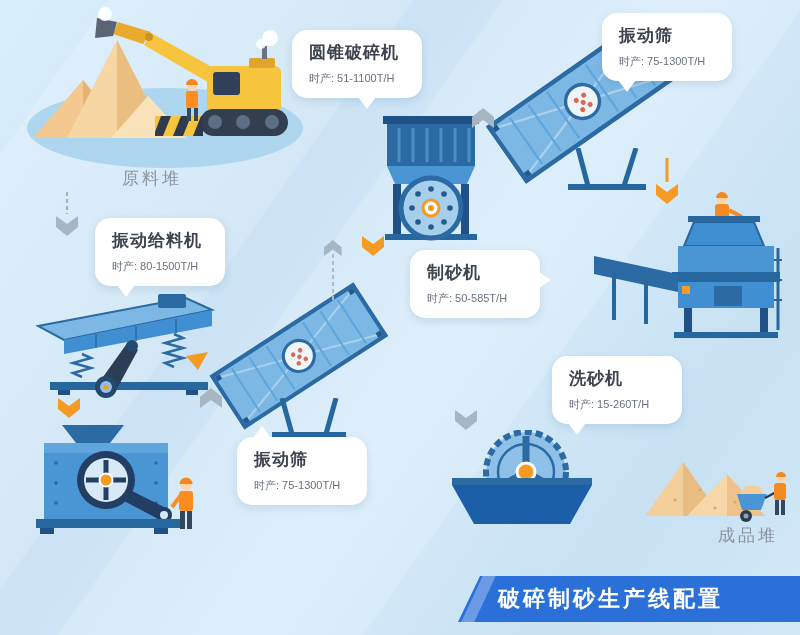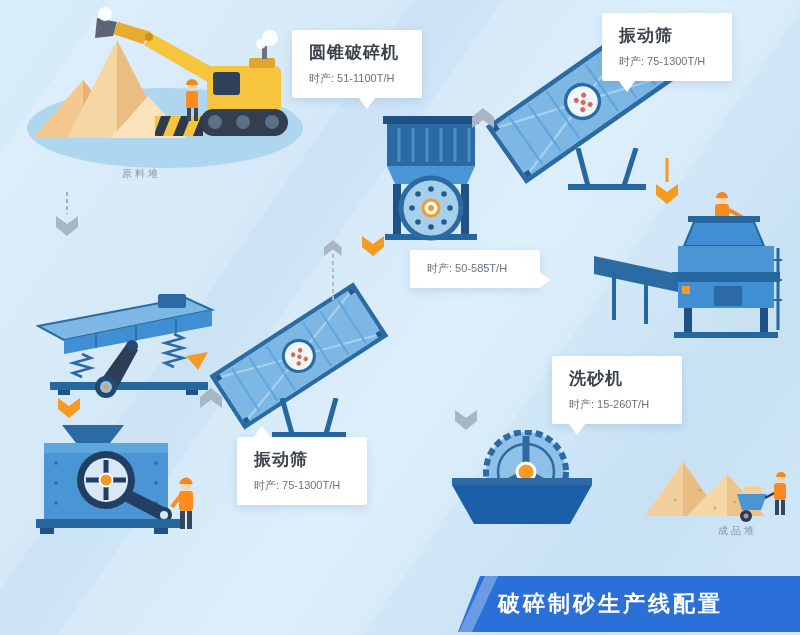--- a/index.html
+++ b/index.html
@@ -6,31 +6,31 @@
   html, body { margin: 0; padding: 0; background: #eef5fb; }
   .canvas {
     position: relative; width: 800px; height: 635px; overflow: hidden;
     font-family: "Liberation Sans", "DejaVu Sans", sans-serif;
     background: linear-gradient(125deg, #d9eefb 0%, #cbe3f5 35%, #d7ecfa 55%, #c7e1f3 80%, #d2e9f8 100%);
   }
   .band { position: absolute; width: 250px; height: 1200px; background: rgba(255,255,255,0.16);
           transform: rotate(35deg); pointer-events: none; z-index: 0; }
   .scene, .machine { position: absolute; z-index: 2; }
   .arrows { position: absolute; left: 0; top: 0; width: 800px; height: 635px; z-index: 4; pointer-events: none; }
-  .label-box { position: absolute; z-index: 6; background: #ffffff; border-radius: 2px;
+  .label-box { position: absolute; z-index: 6; background: #ffffff; border-radius: 15px;
                padding: 11px 17px 12px; box-shadow: 0 3px 9px rgba(46,94,142,0.15); min-width: 130px; }
   .label-box .name { display: block; font-size: 17px; font-weight: bold; color: #3d434e;
                      letter-spacing: 1px; margin-bottom: 7px; white-space: nowrap; }
   .label-box .cap  { display: block; font-size: 11px; color: #6a7280; white-space: nowrap; }
   .tail { position: absolute; width: 0; height: 0; }
   .tail-down  { bottom: -11px; border-left: 9px solid transparent; border-right: 9px solid transparent; border-top: 12px solid #fff; }
   .tail-up    { top: -11px;    border-left: 9px solid transparent; border-right: 9px solid transparent; border-bottom: 12px solid #fff; }
   .tail-right { right: -11px;  border-top: 8px solid transparent; border-bottom: 8px solid transparent; border-left: 12px solid #fff; }
-  .pile-label { position: absolute; z-index: 6; font-size: 10px; color: #8b95a3; letter-spacing: 3px; }
-  .banner { position: absolute; z-index: 8; left: 458px; top: 576px; width: 342px; height: 56px;
+  .pile-label { position: absolute; z-index: 6; font-size: 17px; color: #8b95a3; letter-spacing: 3px; }
+  .banner { position: absolute; z-index: 8; left: 458px; top: 576px; width: 342px; height: 46px;
             background: #2b70d8; clip-path: polygon(22px 0, 100% 0, 100% 100%, 0 100%);
             display: flex; align-items: center; }
   .banner .accent { position: absolute; left: 14px; top: 0; width: 13px; height: 100%;
                     background: rgba(255,255,255,0.30); transform: skewX(-25deg); }
   .banner .title { color: #ffffff; font-size: 22px; font-weight: bold; letter-spacing: 3px;
                    padding-left: 40px; white-space: nowrap; }
 </style>
 </head>
 <body>
 
@@ -329,34 +329,40 @@
     <use href="#chev-up" transform="translate(200,388)" fill="#a8b6c4"></use>
     <line x1="333" y1="254" x2="333" y2="302" stroke="#aebccb" stroke-width="2" stroke-dasharray="4 3"></line>
     <use href="#chev-up" transform="translate(324,240) scale(0.8)" fill="#a8b6c4"></use>
     <use href="#chev-down" transform="translate(362,236)" fill="#f59a23"></use>
     <use href="#chev-up" transform="translate(472,108)" fill="#a8b6c4"></use>
     <line x1="667" y1="158" x2="667" y2="182" stroke="#f59a23" stroke-width="3"></line>
     <use href="#chev-down" transform="translate(656,184)" fill="#f59a23"></use>
     <use href="#chev-down" transform="translate(455,410)" fill="#a8b6c4"></use>
   </svg>
 
+  <div class="label-box" style="left:95px; top:218px;">
+    <span class="name">振动给料机</span>
+    <span class="cap">时产: 80-1500T/H</span>
+    <i class="tail tail-down" style="left:22px;"></i>
+  </div>
 
   <div class="label-box" style="left:292px; top:30px;">
     <span class="name">圆锥破碎机</span>
     <span class="cap">时产: 51-1100T/H</span>
     <i class="tail tail-down" style="left:66px;"></i>
   </div>
 
   <div class="label-box" style="left:602px; top:13px;">
     <span class="name">振动筛</span>
     <span class="cap">时产: 75-1300T/H</span>
     <i class="tail tail-down" style="left:16px;"></i>
   </div>
 
   <div class="label-box" style="left:410px; top:250px;">
+    <span class="name">制砂机</span>
     <span class="cap">时产: 50-585T/H</span>
     <i class="tail tail-right" style="top:22px;"></i>
   </div>
 
   <div class="label-box" style="left:237px; top:437px;">
     <span class="name">振动筛</span>
     <span class="cap">时产: 75-1300T/H</span>
     <i class="tail tail-up" style="left:16px;"></i>
   </div>
 

